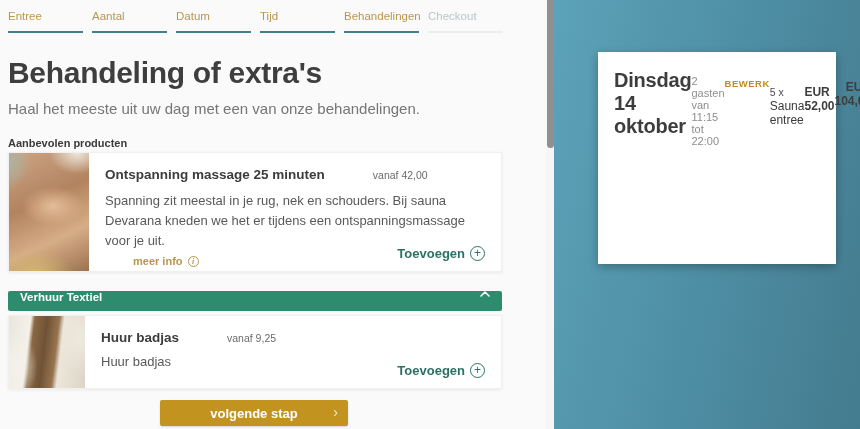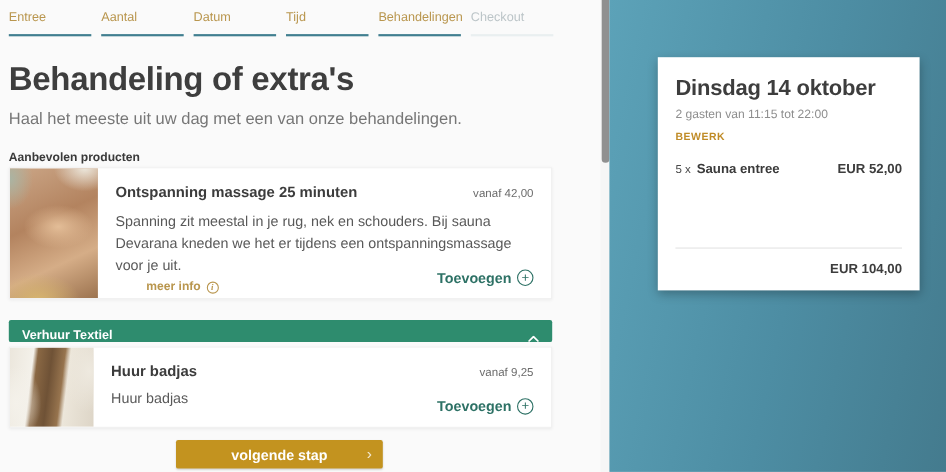--- a/index.html
+++ b/index.html
@@ -44,21 +44,21 @@
   }
   .thumb-badjas {
     width:76px;
     background:
       radial-gradient(ellipse 30px 45px at 8% 70%, #f4f1ea 0%, rgba(244,241,234,0) 75%),
       radial-gradient(ellipse 32px 50px at 95% 30%, #eee9df 0%, rgba(238,233,223,0) 75%),
       linear-gradient(97deg, #ebe6dc 0%, #f4f1ea 26%, #8a6844 31%, #6f5236 46%, #97744e 60%, #ece6da 66%, #ddd5c7 100%);
   }
 
   .card-body { flex:1 1 auto; position:relative; padding:14px 16px 10px 16px; }
-  .card-head { display:flex; justify-content:space-between; align-items:baseline;gap:48px; }
+  .card-head { display:flex; align-items:baseline;gap:48px; }
   .card-title { font-size:13.5px; font-weight:700; color:#3c3c3c; }
   .card-price { font-size:10.5px; color:#6b6b6b; }
   .card-desc { margin-top:9px; font-size:13px; line-height:1.55; color:#595959; padding-right:4px; }
   .card-2 .card-desc { margin-top:7px; }
 
   .more-info {
     margin-top:3px; display:inline-flex; align-items:center; gap:5px;
     font-size:11px; font-weight:700; color:#b9964e; cursor:pointer;padding-left:28px;
   }
   .info-icon {
@@ -73,21 +73,21 @@
     font-family:"Liberation Sans", sans-serif; font-size:13px; font-weight:600; color:#2d7165;
   }
   .plus-icon {
     display:inline-block; width:15px; height:15px; border:1px solid #2d7165; border-radius:50%;
     font-size:12px; line-height:13px; text-align:center; font-weight:400;
   }
 
   .cat-bar {
     position:absolute; top:291px; left:8px; width:494px; height:20px;
     background:#2e8c6e; border-radius:2px; cursor:pointer;
-    display:flex; align-items:flex-end; justify-content:space-between; padding:0 12px;
+    display:flex; align-items:flex-start; justify-content:space-between; padding:0 12px;
     color:#fff; font-size:11.5px; font-weight:700;
   }
   .chev-up { display:flex; align-items:center; }
 
   .next-btn {
     position:absolute; top:400px; left:160px; width:188px; height:26px;
     background:#c3931f; border:none; border-radius:2px; cursor:pointer;
     color:#fff; font-family:"Liberation Sans", sans-serif; font-size:13px; font-weight:700;
     box-shadow:0 1px 2px rgba(0,0,0,0.15);
   }
@@ -101,28 +101,28 @@
   .scroll-thumb { position:absolute; left:1px; top:0; width:7px; height:148px; background:#909090; border-radius:0 0 4px 4px; }
 
   
   .right {
     position:absolute; left:554px; top:0; width:306px; height:429px;
     background:linear-gradient(102deg, #5ca2b8 0%, #4d8da3 55%, #447b8e 100%);
   }
   .summary-card {
     position:absolute; left:44px; top:52px; width:238px; height:212px;
     background:#fff; box-shadow:0 3px 9px rgba(0,0,0,0.28);
-    display:flex; flex-direction:column; padding:17px 16px 13px 16px;
+    display:flex; flex-direction:row; padding:17px 16px 13px 16px;
   }
   .summary-title { font-size:20px; font-weight:700; color:#3d3d3d; letter-spacing:-0.2px; }
   .summary-meta { margin-top:6px; font-size:11px; color:#8e8e8e; }
   .summary-edit { margin-top:9px; font-size:9.5px; font-weight:700; letter-spacing:0.5px; color:#c08c28; cursor:pointer; align-self:flex-start; }
   .line-item { margin-top:16px; display:flex; justify-content:space-between; align-items:baseline; font-size:12px; color:#3a3a3a; }
   .line-qty { font-size:10.5px; color:#4a4a4a; margin-right:2px; }
-  .line-name { font-weight:700; }
+  .line-name { font-weight:400; }
   .line-price { font-weight:700; color:#3d3d3d; }
   .summary-spacer { flex:1 1 auto; }
   .summary-divider { border-top:1px solid #e3e3e3; }
   .summary-total { margin-top:11px; text-align:right; font-size:12px; font-weight:700; color:#3d3d3d; }
 </style>
 </head>
 <body>
 
 <div class="left">
 

